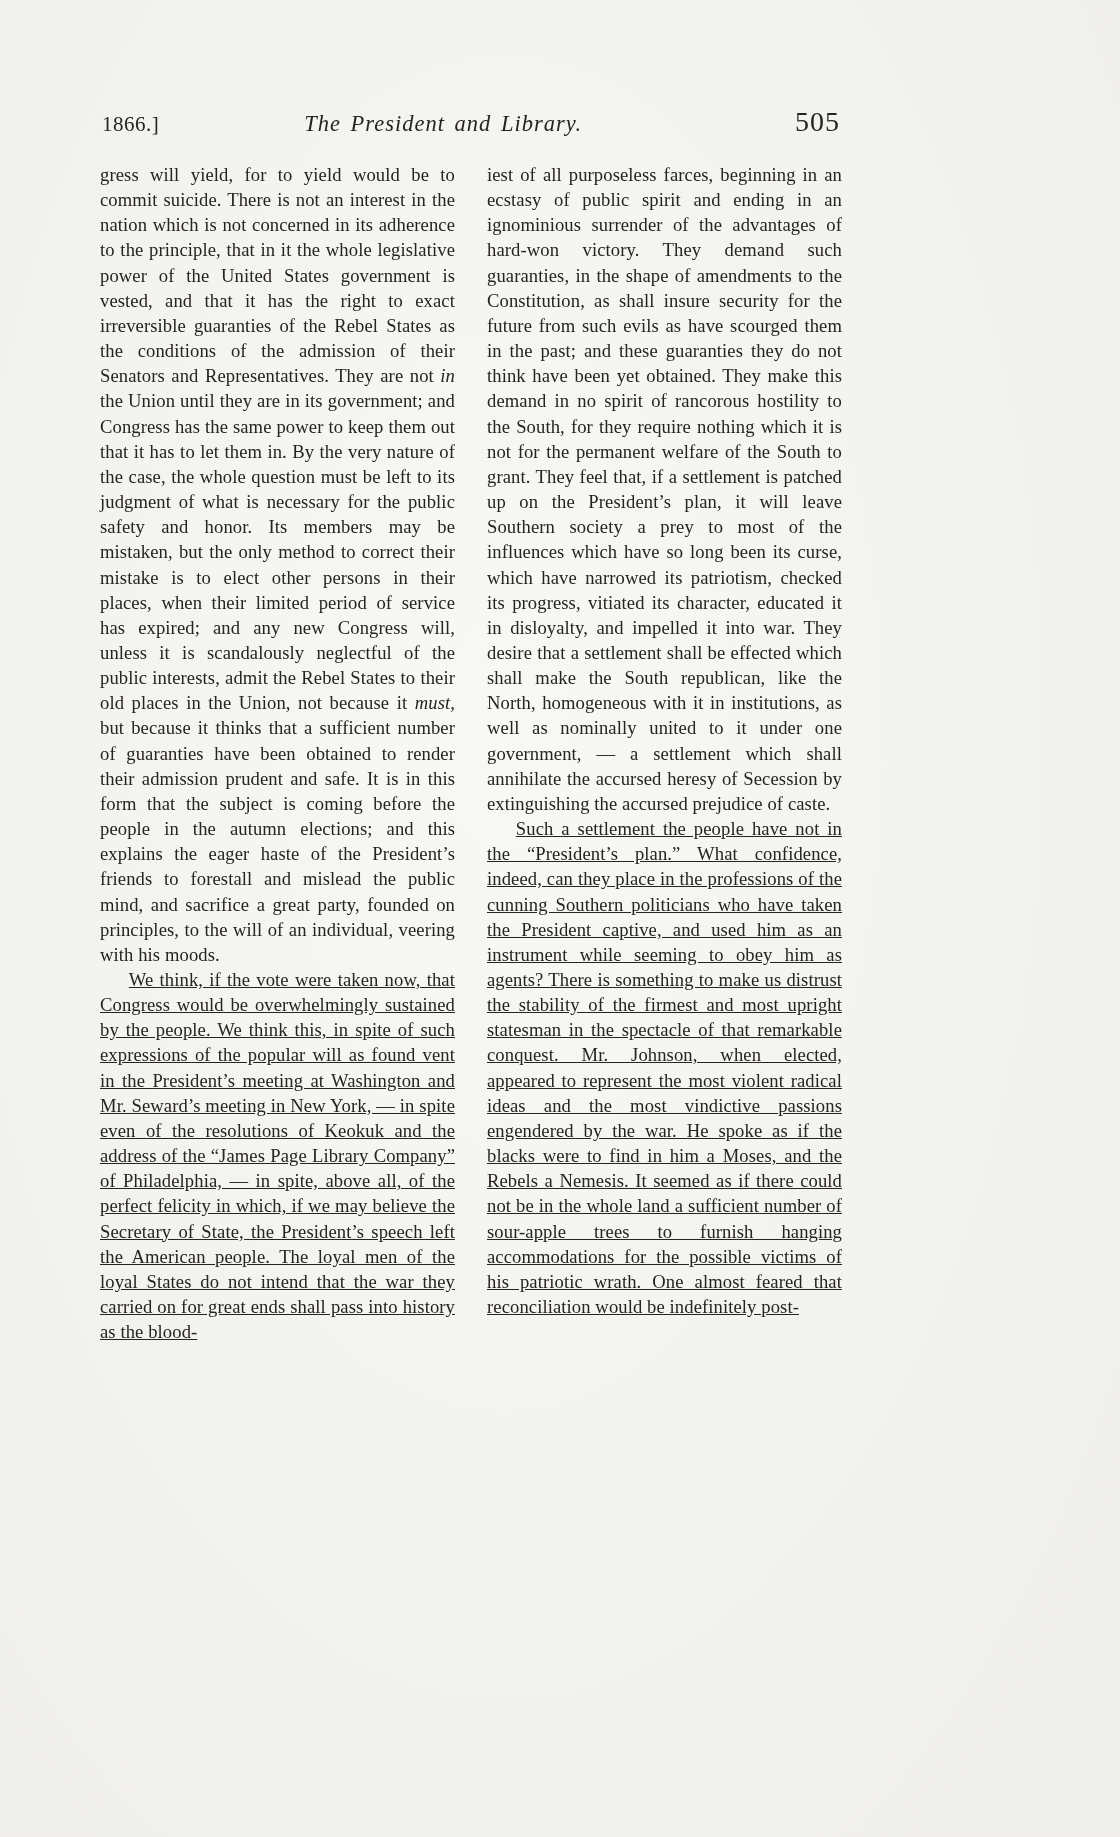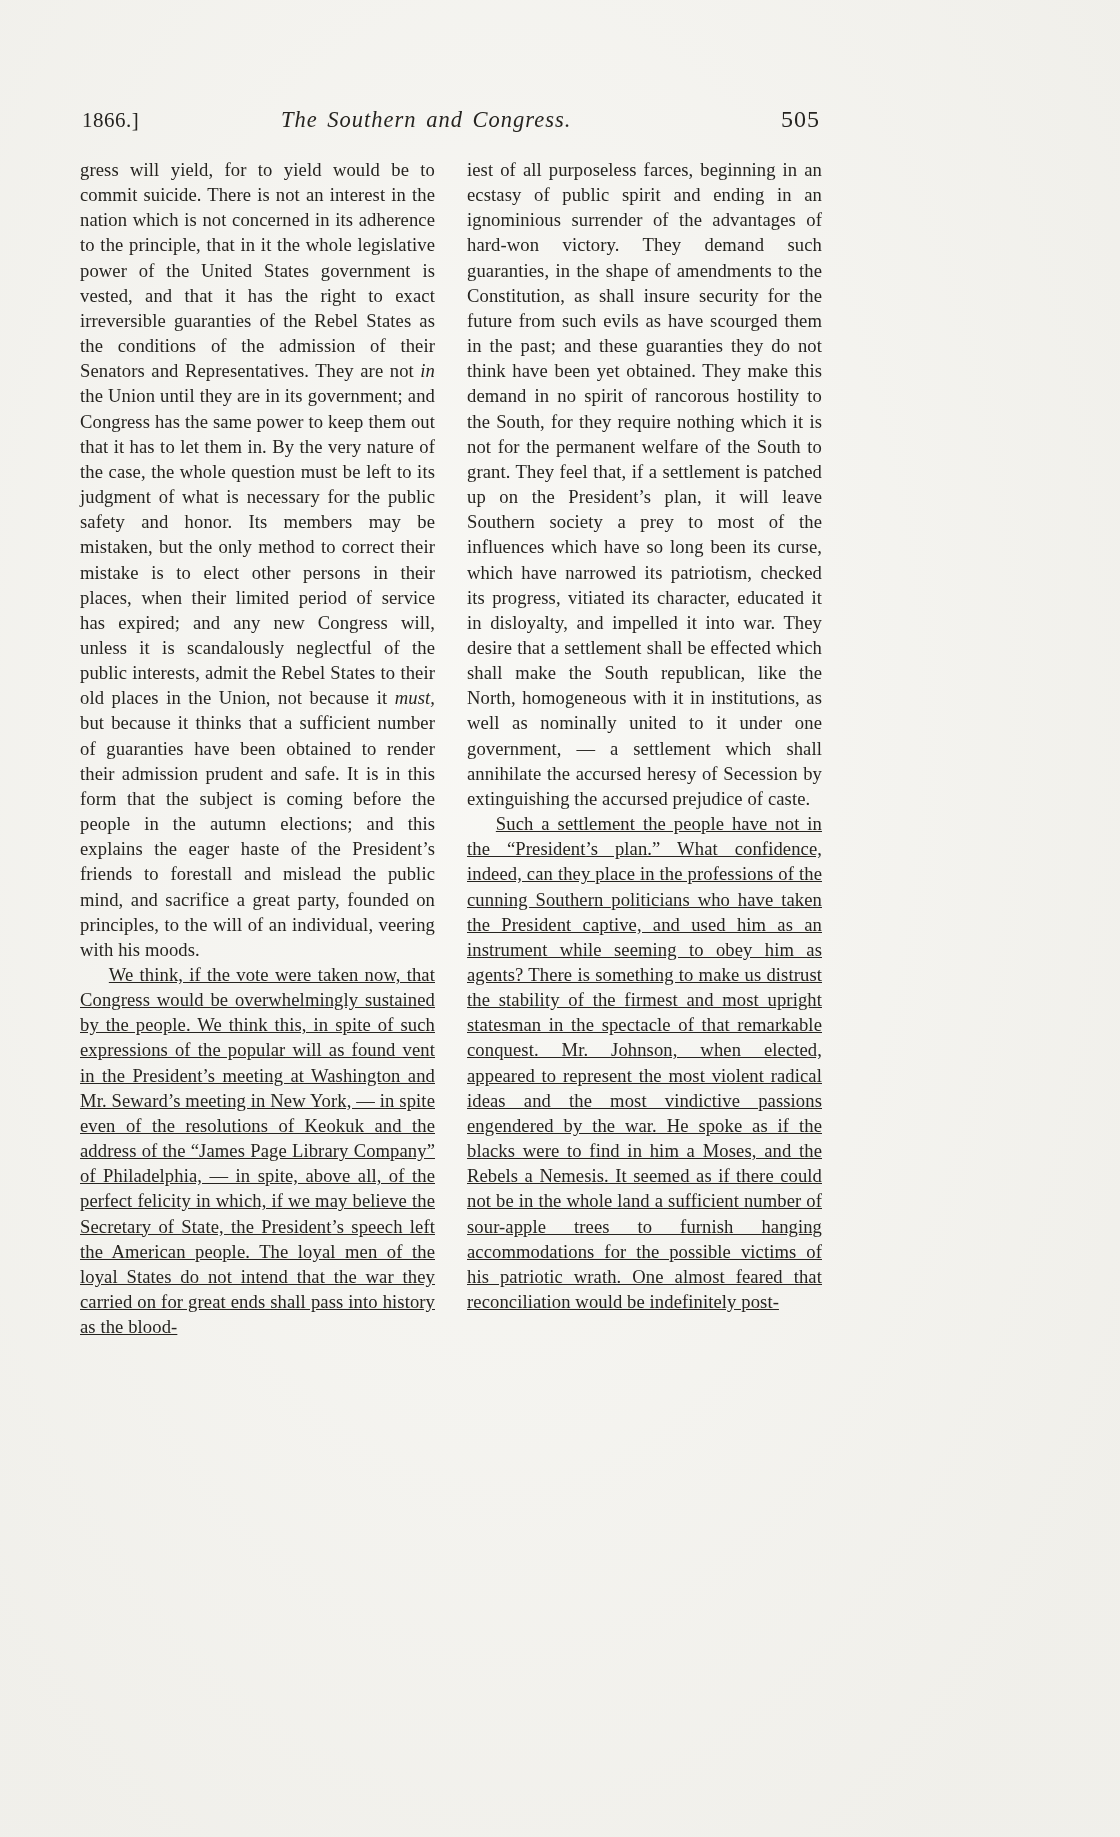--- a/index.html
+++ b/index.html
@@ -20,21 +20,21 @@
     top: 0;
     width: 1120px;
     height: 1837px;
     background:
       radial-gradient(ellipse at 45% 40%, rgba(255,255,255,0.35), rgba(0,0,0,0.02) 85%),
       #f5f4ef;
     overflow: hidden;
   }
   .content {
     position: absolute;
-    left: 80px;
+    left: 100px;
     top: 106px;
     width: 742px;
   }
   .running-head {
     display: flex;
     justify-content: space-between;
     align-items: baseline;
     padding: 0 2px;
   }
   .year {
@@ -42,21 +42,21 @@
     letter-spacing: 0.5px;
   }
   .head-title {
     font-style: italic;
     font-size: 22.5px;
     letter-spacing: 1px;
     word-spacing: 3px;
     transform: translateX(-34px);
   }
   .page-number {
-    font-size: 24px;
+    font-size: 28px;
     letter-spacing: 1px;
   }
   .columns {
     display: flex;
     gap: 32px;
     margin-top: 24px;
   }
   .col {
     width: 359px;
     font-size: 18.6px;
@@ -77,21 +77,21 @@
   }
 </style>
 </head>
 <body>
 
 <div class="page">
   <div class="content">
 
     <div class="running-head">
       <span class="year">1866.]</span>
-      <span class="head-title">The Southern and Congress.</span>
+      <span class="head-title">The President and Library.</span>
       <span class="page-number">505</span>
     </div>
 
     <div class="columns">
       <div class="col">
           <p class="para"><span>gress will yield, for to yield would be to commit suicide.  There is not an interest in the nation which is not concerned in its adherence to the principle, that in it the whole legislative power of the United States government is vested, and that it has the right to exact irreversible guaranties of the Rebel States as the conditions of the admission of their Senators and Representatives. They are not </span><span class="italic">in</span><span> the Union until they are in its government; and Congress has the same power to keep them out that it has to let them in.  By the very nature of the case, the whole question must be left to its judgment of what is necessary for the public safety and honor.  Its members may be mistaken, but the only method to correct their mistake is to elect other persons in their places, when their limited period of service has expired; and any new Congress will, unless it is scandalously neglectful of the public interests, admit the Rebel States to their old places in the Union, not because it </span><span class="italic">must,</span><span> but because it thinks that a sufficient number of guaranties have been obtained to render their admission prudent and safe.  It is in this form that the subject is coming before the people in the autumn elections; and this explains the eager haste of the President’s friends to forestall and mislead the public mind, and sacrifice a great party, founded on principles, to the will of an individual, veering with his moods.</span></p>
           <p class="para indent"><span>We think, if the vote were taken now, that Congress would be overwhelmingly sustained by the people.  We think this, in spite of such expressions of the popular will as found vent in the President’s meeting at Washington and Mr. Seward’s meeting in New York, — in spite even of the resolutions of Keokuk and the address of the “James Page Library Company” of Philadelphia, — in spite, above all, of the perfect felicity in which, if we may believe the Secretary of State, the President’s speech left the American people.  The loyal men of the loyal States do not intend that the war they carried on for great ends shall pass into history as the blood-</span></p>
         </div>
       <div class="col">
           <p class="para"><span>iest of all purposeless farces, beginning in an ecstasy of public spirit and ending in an ignominious surrender of the advantages of hard-won victory.  They demand such guaranties, in the shape of amendments to the Constitution, as shall insure security for the future from such evils as have scourged them in the past; and these guaranties they do not think have been yet obtained.  They make this demand in no spirit of rancorous hostility to the South, for they require nothing which it is not for the permanent welfare of the South to grant.  They feel that, if a settlement is patched up on the President’s plan, it will leave Southern society a prey to most of the influences which have so long been its curse, which have narrowed its patriotism, checked its progress, vitiated its character, educated it in disloyalty, and impelled it into war. They desire that a settlement shall be effected which shall make the South republican, like the North, homogeneous with it in institutions, as well as nominally united to it under one government, — a settlement which shall annihilate the accursed heresy of Secession by extinguishing the accursed prejudice of caste.</span></p>

